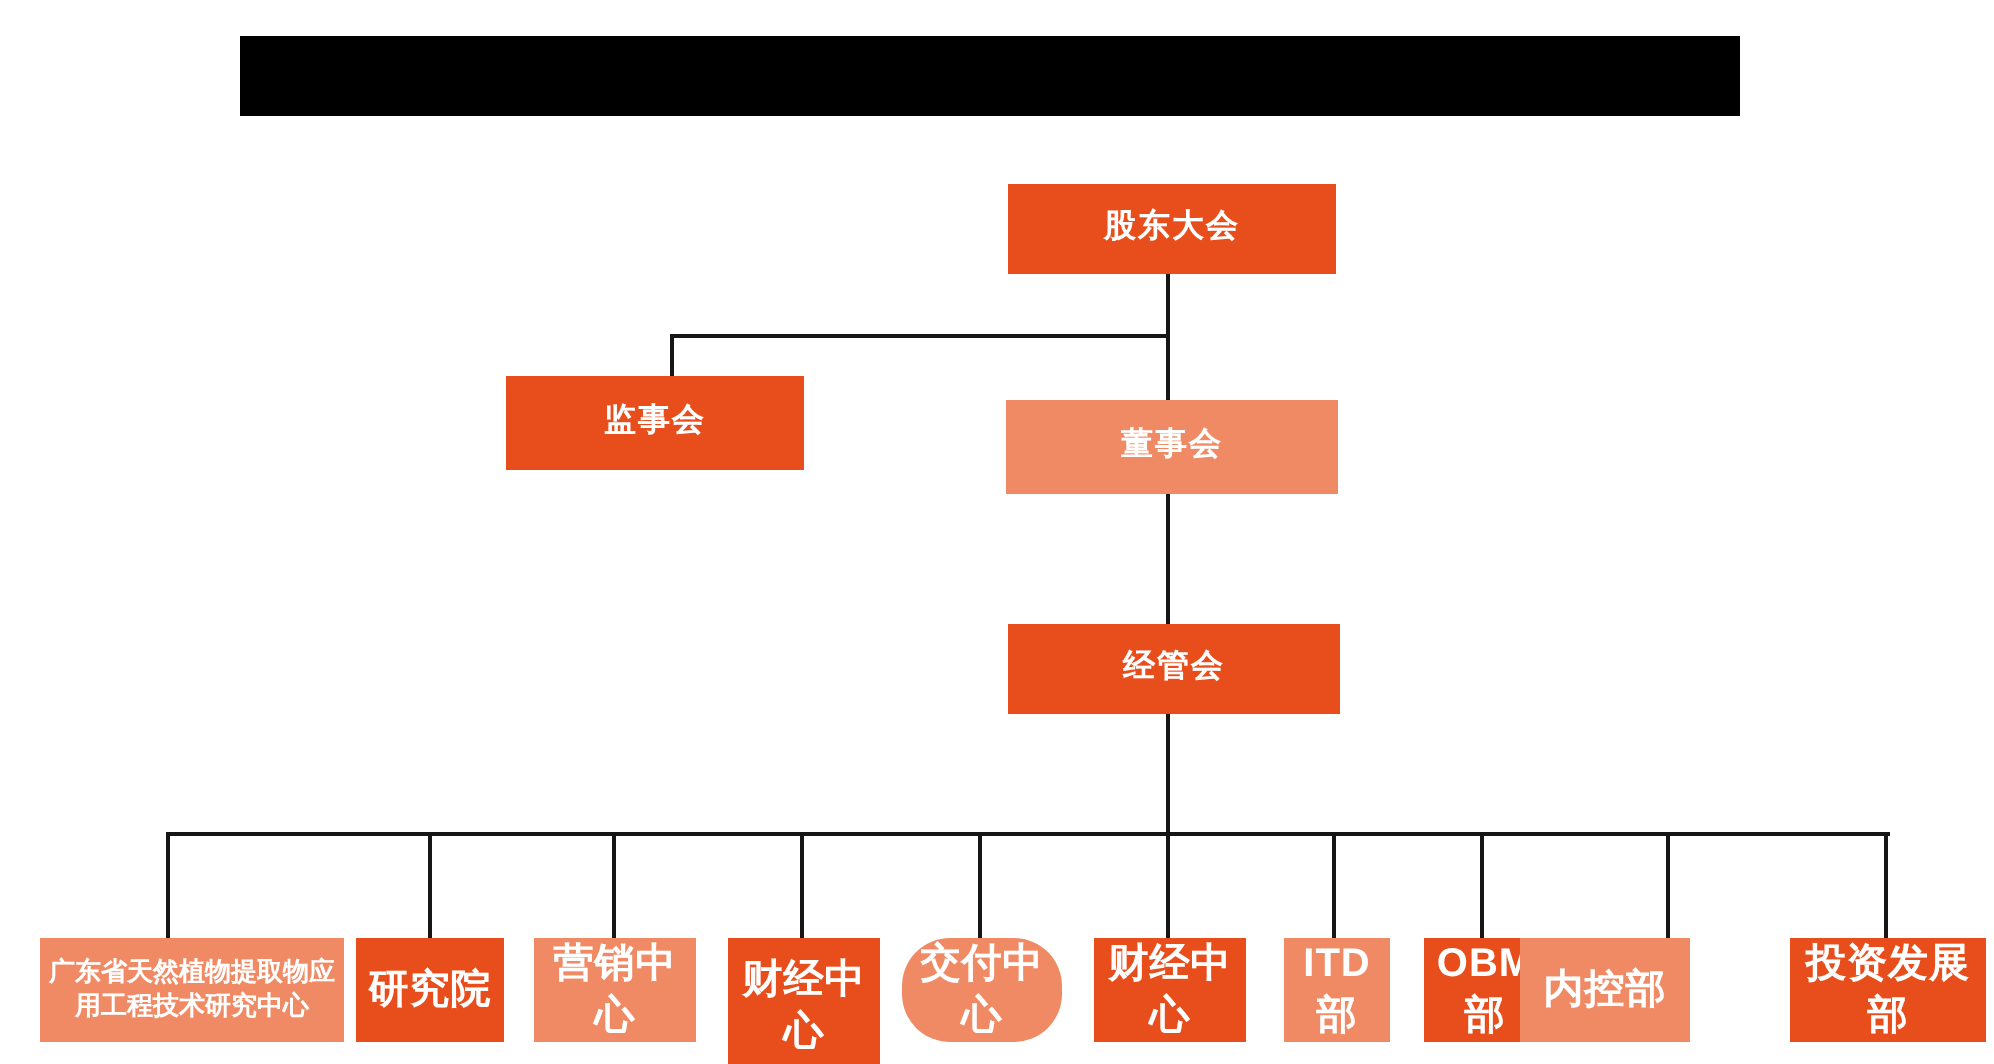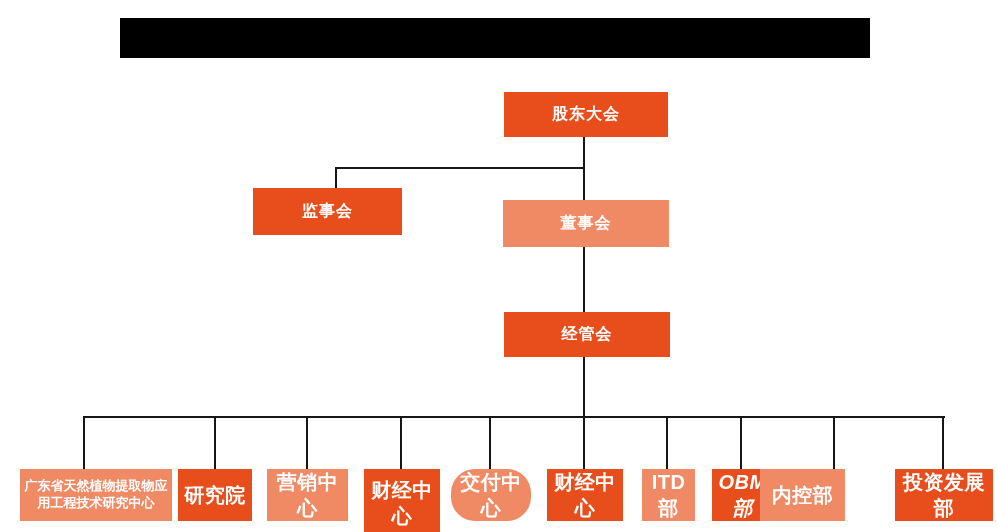--- a/index.html
+++ b/index.html
@@ -96,21 +96,21 @@
   </div>
   <div class="node light dept" style="left:451px; top:469px; width:80px; height:52px;border-radius:24px;">
     <span>交付中心</span>
   </div>
   <div class="node dark dept" style="left:547px; top:469px; width:76px; height:52px;">
     <span>财经中心</span>
   </div>
   <div class="node light dept" style="left:642px; top:469px; width:53px; height:52px;">
     <span>ITD部</span>
   </div>
-  <div class="node dark dept" style="left:712px; top:469px; width:61px; height:52px;font-style:italic;">
+  <div class="node dark dept" style="left:712px; top:469px; width:61px; height:52px;">
     <span>OBM部</span>
   </div>
   <div class="node light dept" style="left:760px; top:469px; width:85px; height:52px;font-family:Liberation Serif, serif;">
     <span>内控部</span>
   </div>
   <div class="node dark dept" style="left:895px; top:469px; width:98px; height:52px;">
     <span>投资发展部</span>
   </div>
 
 </div>

